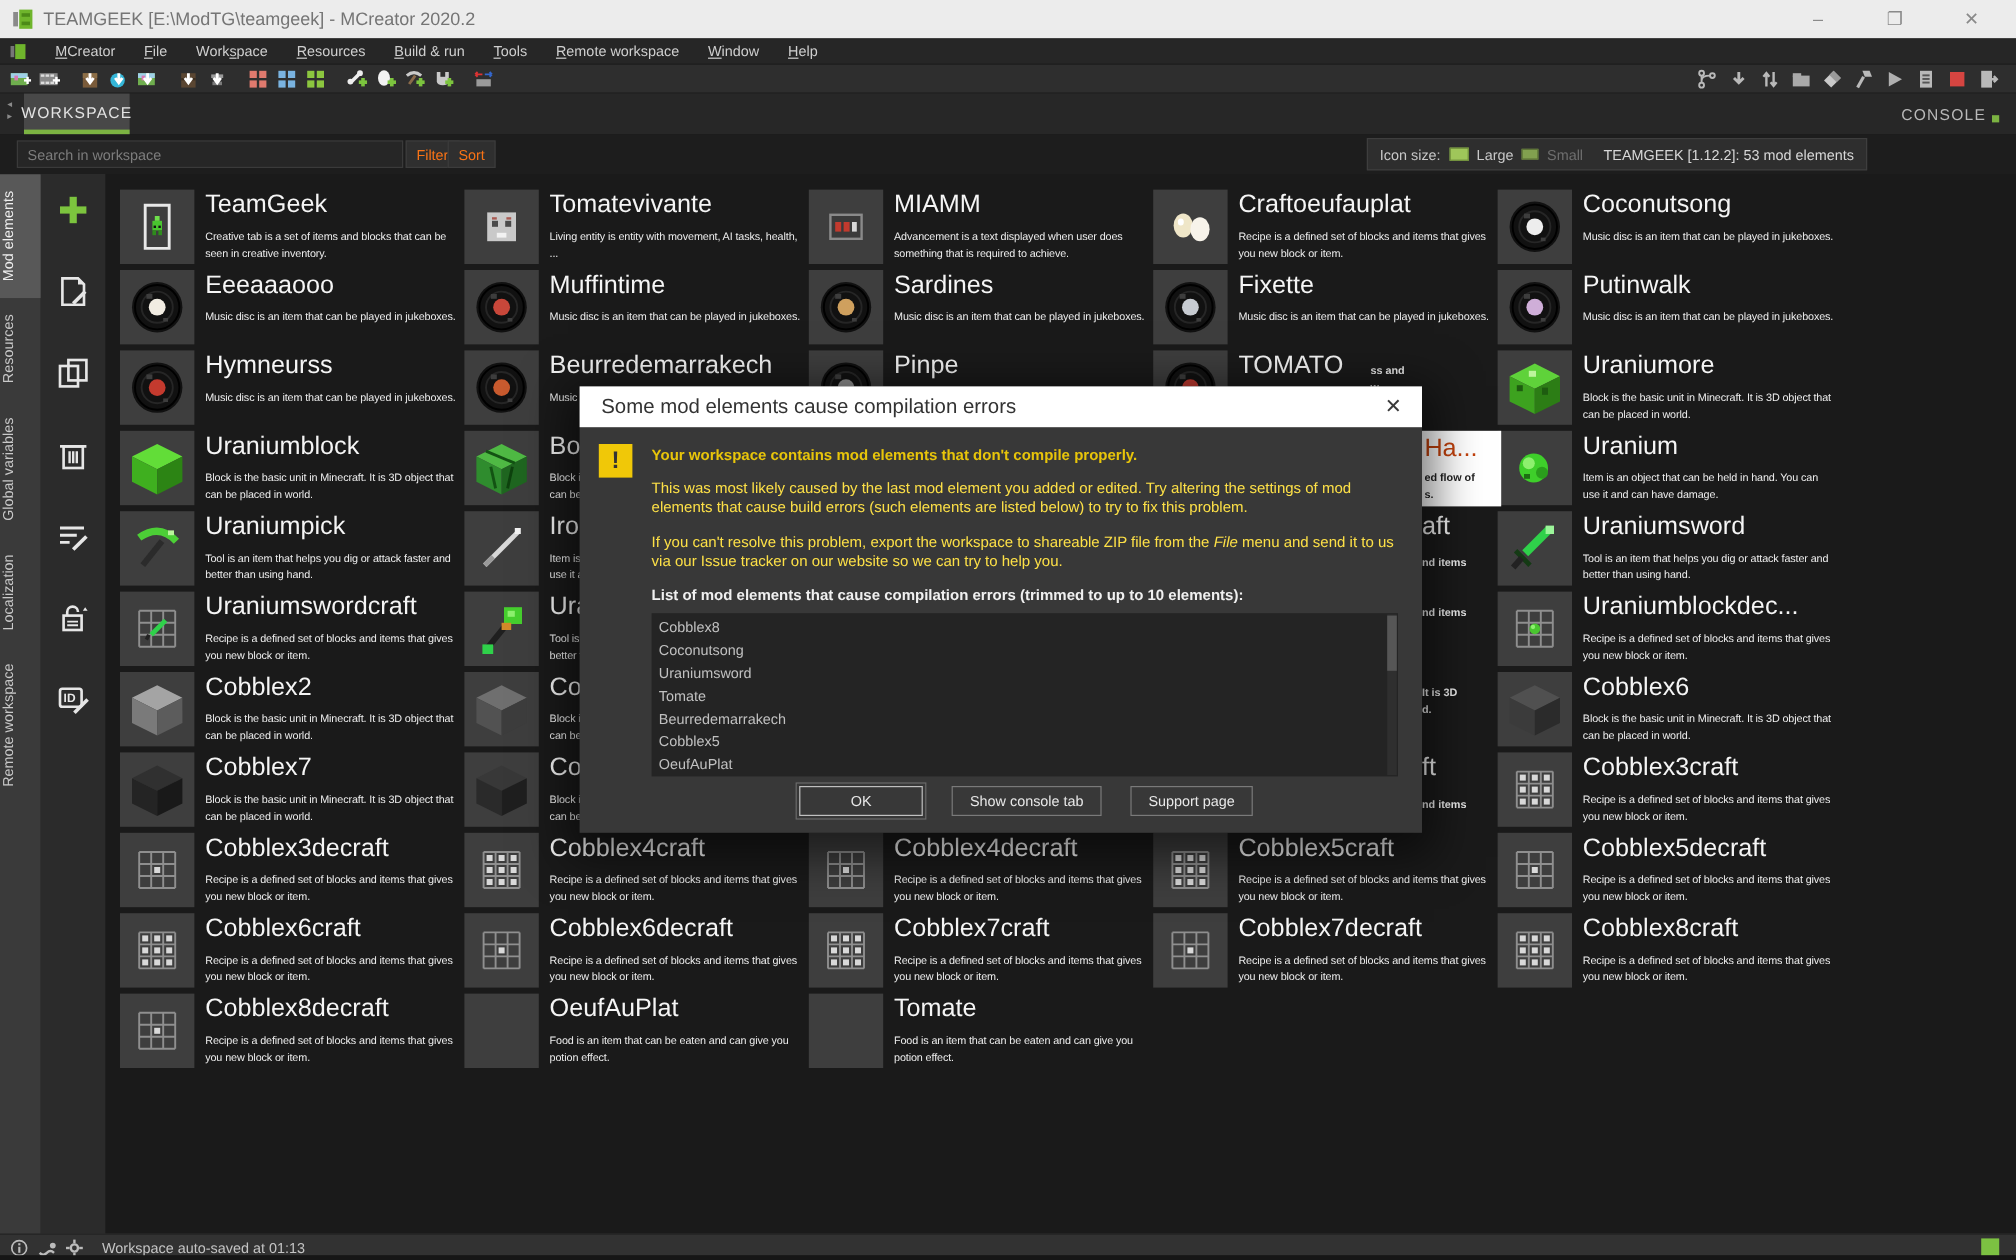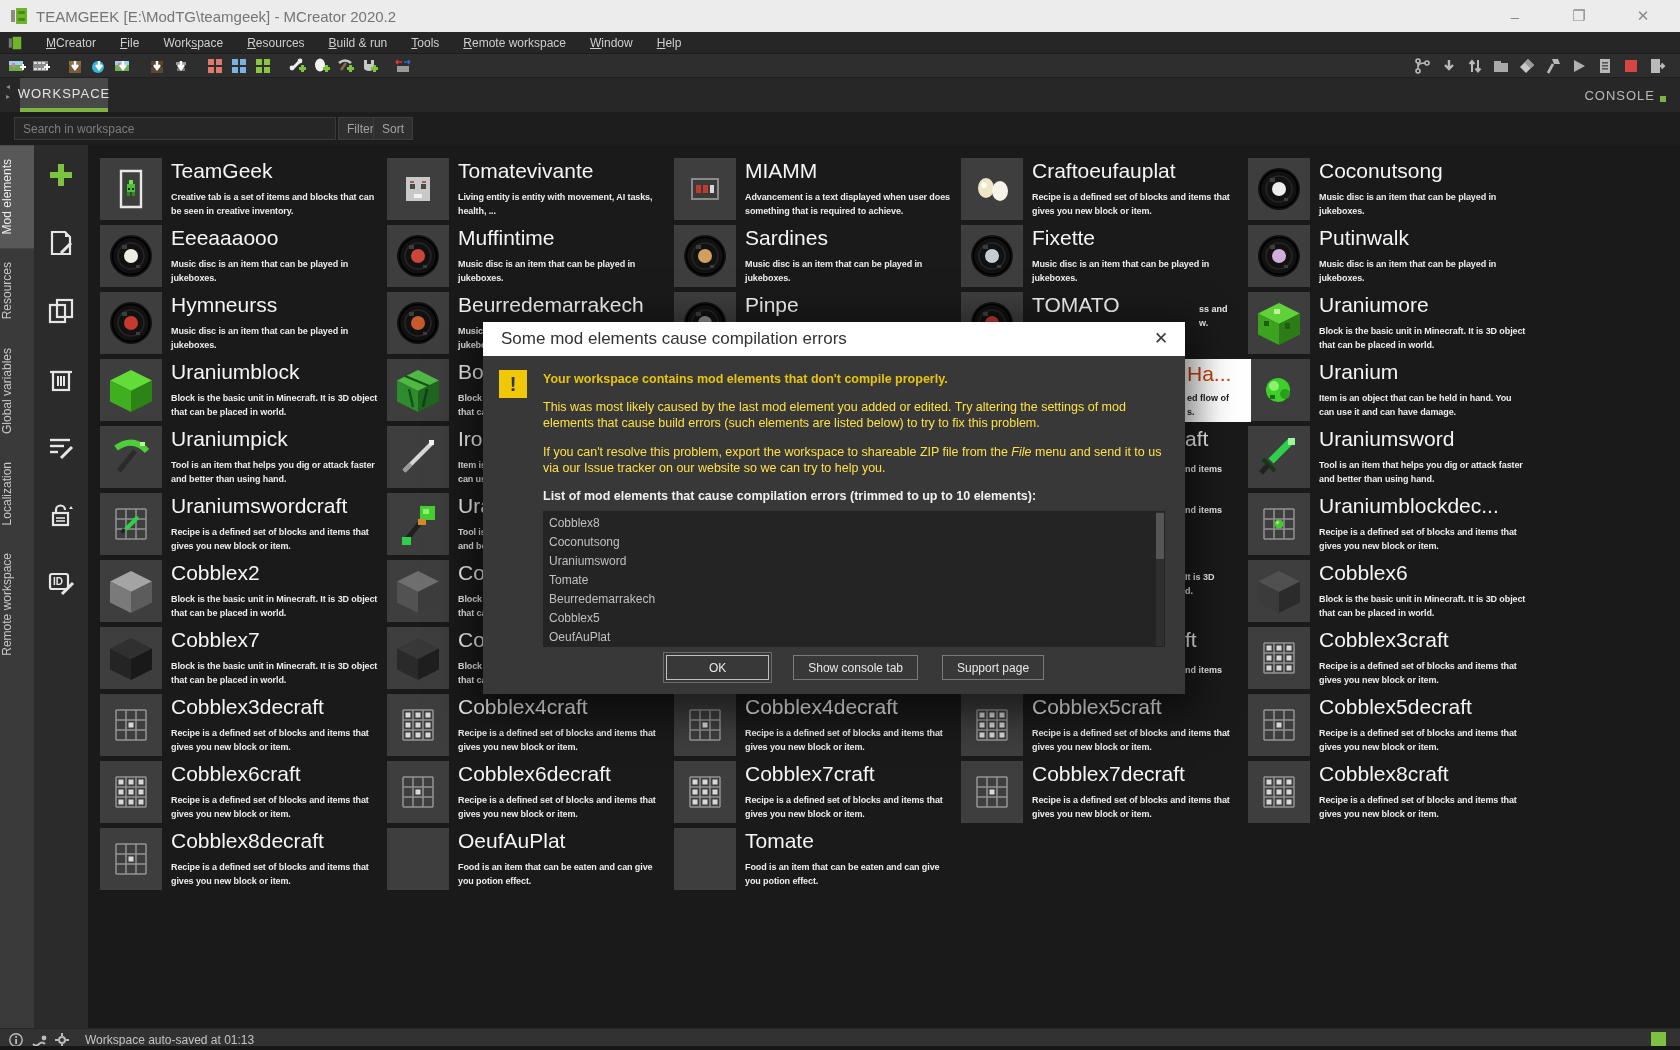--- a/index.html
+++ b/index.html
@@ -41,21 +41,21 @@
   #tab-console { position:absolute; right:14px; top:0; height:34px; display:flex; align-items:center;
     gap:5px; color:#b9b9b9; font-size:13px; letter-spacing:1px; cursor:default; }
   #tab-console .cdot { width:6px; height:6px; background:#7cb342; margin-top:8px; }
 
   
   #searchrow { position:absolute; left:0; top:112px; width:1680px; height:33px; background:#1d1d1d; }
   #search-input { position:absolute; left:14px; top:5px; width:322px; height:23px; background:#262626;
     border:1px solid #3a3a3a; color:#cfcfcf; font-size:12px; padding:0 8px; outline:none; }
   #search-input::placeholder { color:#7d7d7d; }
   .srbtn { position:absolute; top:5px; height:23px; background:#2f2f2f; border:1px solid #3c3c3c;
-    color:#a3a3a3; font-size:12px; padding:0 8px; cursor:default; display:flex; align-items:center; }
+    color:#f97316; font-size:12px; padding:0 8px; cursor:default; display:flex; align-items:center; }
   #btn-filter { left:338px; } #btn-sort { left:373px; }
   #iconsize-panel { position:absolute; right:124px; top:3px; height:27px; background:#2e2e2e;
     border:1px solid #3e3e3e; display:flex; align-items:center; gap:7px; padding:0 10px;
     color:#c8c8c8; font-size:12px; }
   #iconsize-panel .szicon { width:16px; height:11px; background:#9fc65a; border:1px solid #6e8c3a;
     display:inline-block; position:relative; }
   #iconsize-panel .szicon.sm { width:14px; height:9px; opacity:.75; }
   #iconsize-panel .dim { color:#6e6e6e; } 
   #workspace-info { margin-left:10px; color:#d8d8d8; }
 
@@ -69,21 +69,21 @@
   .stool { width:32px; height:32px; display:flex; align-items:center; justify-content:center; cursor:default; }
   .stool svg { width:30px; height:30px; }
 
   
   #grid { position:absolute; left:88px; top:145px; width:1592px; height:883px; background:#1a1a1a; }
   .cell { position:absolute; width:280px; height:64px; display:flex; cursor:default; }
   .tile { width:62px; height:62px; background:#3e3e3e; flex:0 0 62px; }
   .tile svg { width:62px; height:62px; display:block; }
   .ctext { padding-left:9px; width:212px; }
   .ctitle { font-size:21px; color:#f5f5f5; line-height:26px; white-space:nowrap; }
-  .cdesc { margin-top:6px; font-size:9px; font-weight:bold; letter-spacing:-0.1px;
+  .cdesc { margin-top:6px; font-size:9px; font-weight:normal; letter-spacing:-0.1px;
     color:#ededed; line-height:14px; width:210px; }
 
   
   .frag { position:absolute; }
   .frag.white { background:#fff; }
   .fr-title { font-size:21px; color:#f5f5f5; line-height:26px; }
   .frag.white .fr-title { color:#c2410c; padding:2px 0 0 2px; }
   .fr-desc { font-size:9px; font-weight:bold; color:#ededed; line-height:14px; }
   .frag.white .fr-desc { color:#222; padding-left:2px; }
   .fr-desc.first { margin-top:10px; }
@@ -370,20 +370,28 @@
     <div id="tab-console">
       <span>CONSOLE</span>
       <span class="cdot"></span>
     </div>
   </div>
 
   <div id="searchrow">
     <input id="search-input" placeholder="Search in workspace" style="">
     <div class="srbtn" id="btn-filter">Filter</div>
     <div class="srbtn" id="btn-sort">Sort</div>
+    <div id="iconsize-panel">
+      <span>Icon size:</span>
+      <span class="szicon"></span>
+      <span>Large</span>
+      <span class="szicon sm"></span>
+      <span class="dim">Small</span>
+      <span id="workspace-info">TEAMGEEK [1.12.2]: 53 mod elements</span>
+    </div>
   </div>
 
   <div id="side-tabstrip">
       <div class="vtab sel">Mod elements</div>
       <div class="vtab">Resources</div>
       <div class="vtab">Global variables</div>
       <div class="vtab">Localization</div>
       <div class="vtab">Remote workspace</div>
     </div>
   <div id="side-tools">
@@ -1169,21 +1177,21 @@
       </div>
       <div class="cell" style="left:586px;top:683px">
       <div class="tile">
           <svg viewBox="0 0 62 62"></svg>
         </div>
       <div class="ctext">
         <div class="ctitle">Tomate</div>
         <div class="cdesc">Food is an item that can be eaten and can give you potion effect.</div>
       </div>
       </div>
-      <div class="frag" style="left:1111px;top:147px;">
+      <div class="frag" style="left:1054px;top:147px;">
         <div class="fr-desc first">ss and</div>
         <div class="fr-desc">w.</div>
       </div>
       <div class="frag white" style="left:1097px;top:214px;width:66px;height:63px;">
         <div class="fr-title">Ha...</div>
         <div class="fr-desc first">ed flow of</div>
         <div class="fr-desc">s.</div>
       </div>
       <div class="frag" style="left:1097px;top:281px;">
         <div class="fr-title">aft</div>

